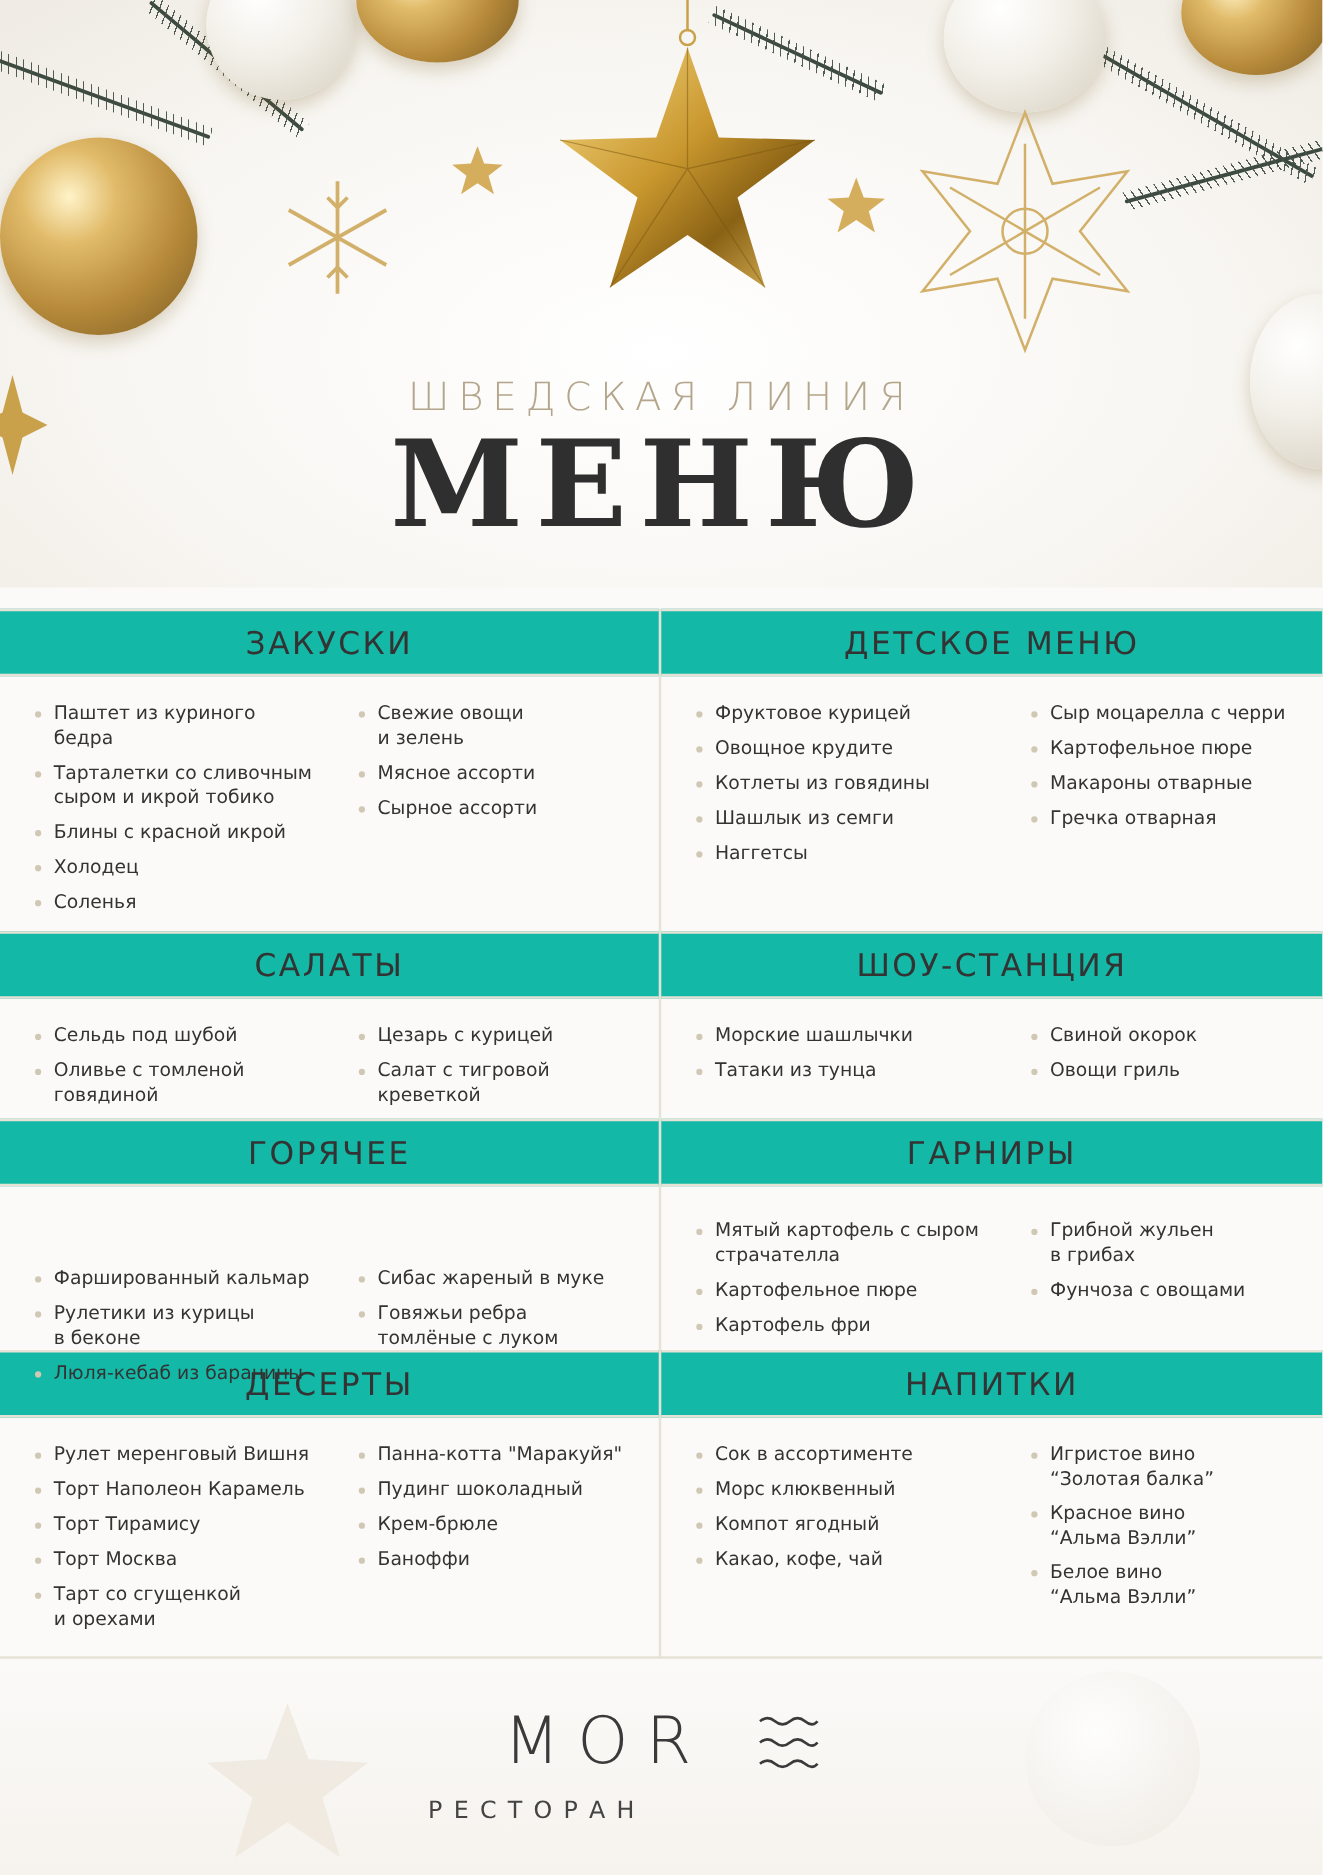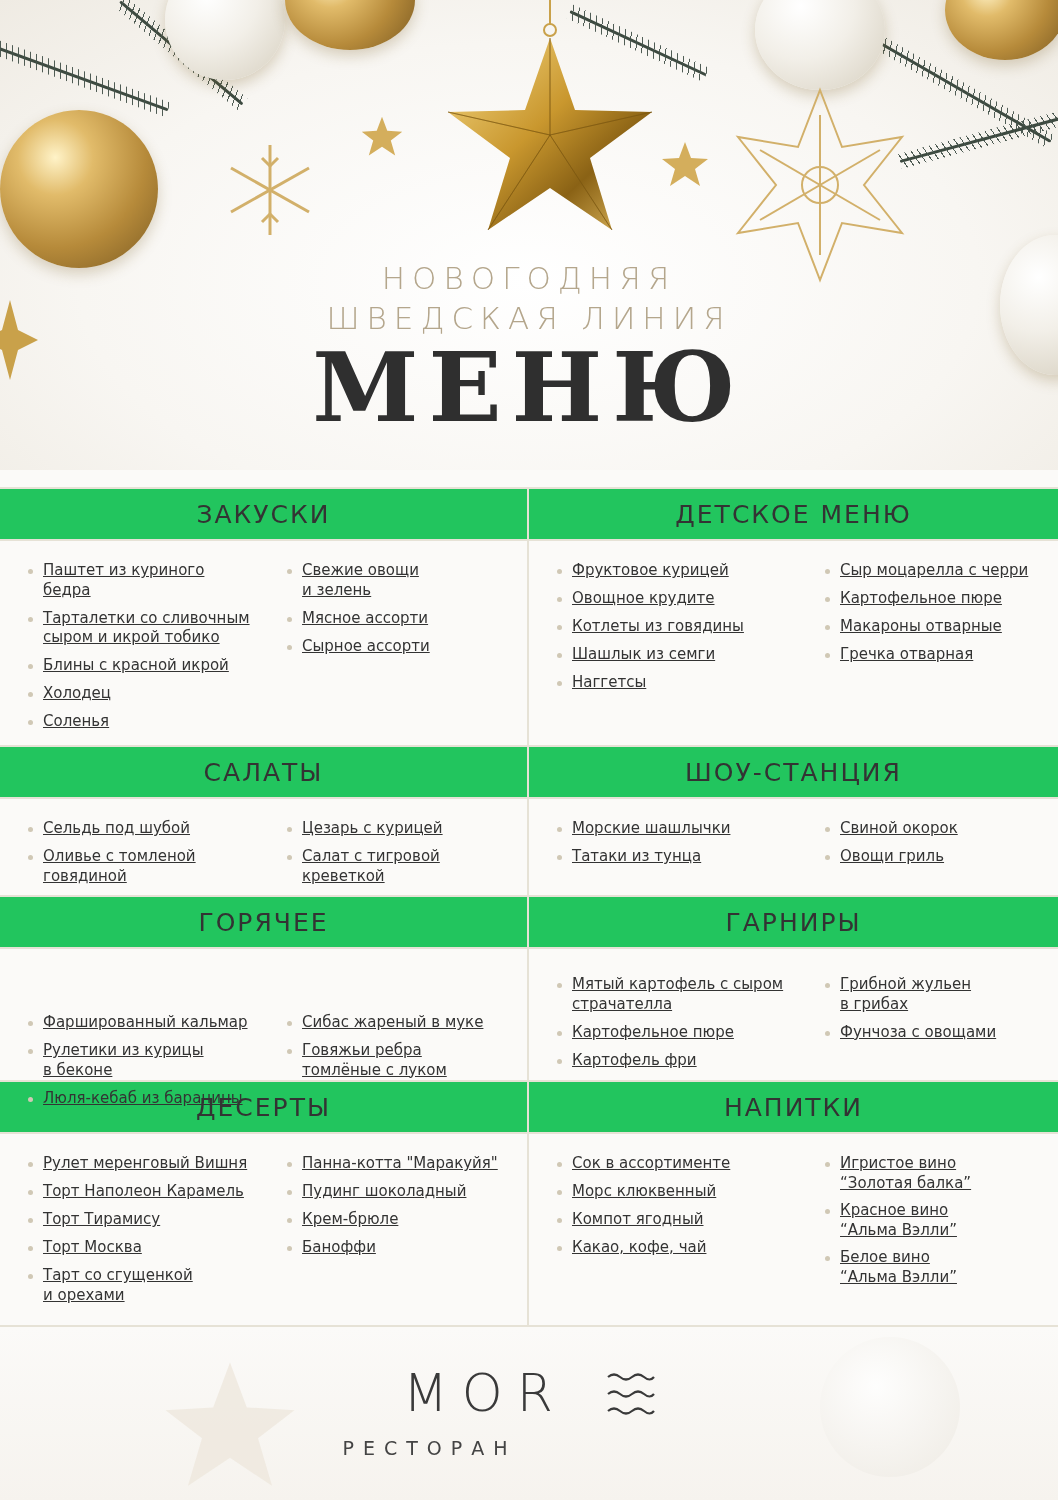--- a/index.html
+++ b/index.html
@@ -22,25 +22,25 @@
   .sub-title { position: absolute; left: 0; width: 1058px; text-align: center;
     font-family: "DejaVu Sans", sans-serif; font-weight: 300; font-size: 31px;
     letter-spacing: 7px; color: #b4a68c; }
   .main-title { position: absolute; left: 0; width: 1058px; text-align: center; top: 340px;
     font-family: "DejaVu Serif", serif; font-size: 96px; letter-spacing: 10px; color: #2f2f2f; font-weight: 700; line-height: 1; }
 
   .grid { position: absolute; left: 0; top: 487px; width: 1058px; }
   .row { display: flex; width: 1058px; }
   .cell { width: 529px; box-sizing: border-box; }
   .cell.left { border-right: 2px solid #e6e2d6; }
-  .hdr { height: 50px; background: #22c55e; border-top: 2px solid #e6e2d6; border-bottom: 2px solid #e6e2d6;
+  .hdr { height: 50px; background: #14b8a6; border-top: 2px solid #e6e2d6; border-bottom: 2px solid #e6e2d6;
     display: flex; align-items: center; justify-content: center; }
   .hdr span { font-size: 25px; font-weight: 500; letter-spacing: 2px; color: #333; }
   .body { display: flex; padding: 20px 0 0 0; }
-  .col { box-sizing: border-box; text-decoration: underline; }
+  .col { box-sizing: border-box; }
   .col.c1 { width: 260px; padding-left: 28px; }
   .col.c2 { width: 269px; padding-left: 28px; }
   .item { position: relative; padding-left: 15px; font-size: 15px; line-height: 19.5px; margin-bottom: 8.5px;
     color: #333; font-weight: 500; white-space: pre-line; }
   .item::before { content: ""; position: absolute; left: 0; top: 8px; width: 5px; height: 5px; border-radius: 50%; background: #d0c8b5; }
 
   .footer { position: absolute; left: 0; top: 1325px; width: 1058px; height: 175px; overflow: hidden; border-top: 2px solid #e6e2d6;
     background: linear-gradient(#fbfaf8, #f6f3ee); }
   .logo { position: absolute; left: 403px; top: 1367px; font-family: "DejaVu Sans", sans-serif; font-weight: 200;
     font-size: 52px; letter-spacing: 14px; color: #3a3a3a; line-height: 1; }
@@ -101,21 +101,20 @@
   <svg class="deco" style="left:720px;top:85px;" width="200" height="200" viewBox="-100 -100 200 200">
     <g stroke="#d2b06a" stroke-width="2" fill="none">
       <polygon points="0,-95 22,-38 82,-48 44,0 82,48 22,38 0,95 -22,38 -82,48 -44,0 -82,-48 -22,-38"></polygon>
       <line x1="0" y1="-70" x2="0" y2="70"></line>
         <line x1="-60" y1="-35" x2="60" y2="35"></line>
         <line x1="-60" y1="35" x2="60" y2="-35"></line>
       <circle cx="0" cy="0" r="18"></circle>
     </g>
   </svg>
 
-  <div class="sub-title" style="top:260px;">НОВОГОДНЯЯ</div>
   <div class="sub-title" style="top:300px;">ШВЕДСКАЯ ЛИНИЯ</div>
   <div class="main-title">МЕНЮ</div>
 </div>
 
 <div class="grid">
   <div class="row" style="height:258px;">
     <div class="cell left">
       <div class="hdr">
           <span>ЗАКУСКИ</span>
         </div>

